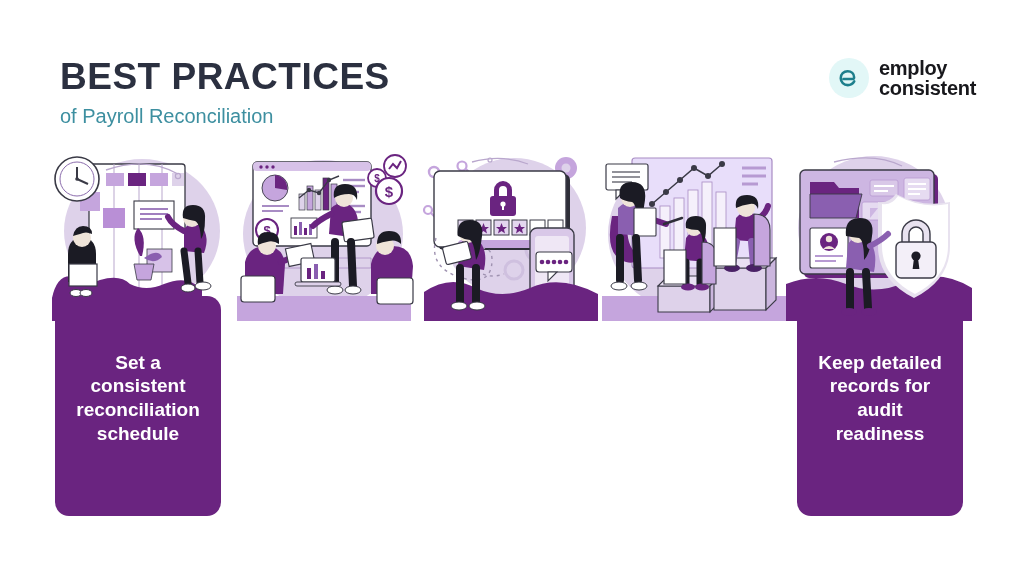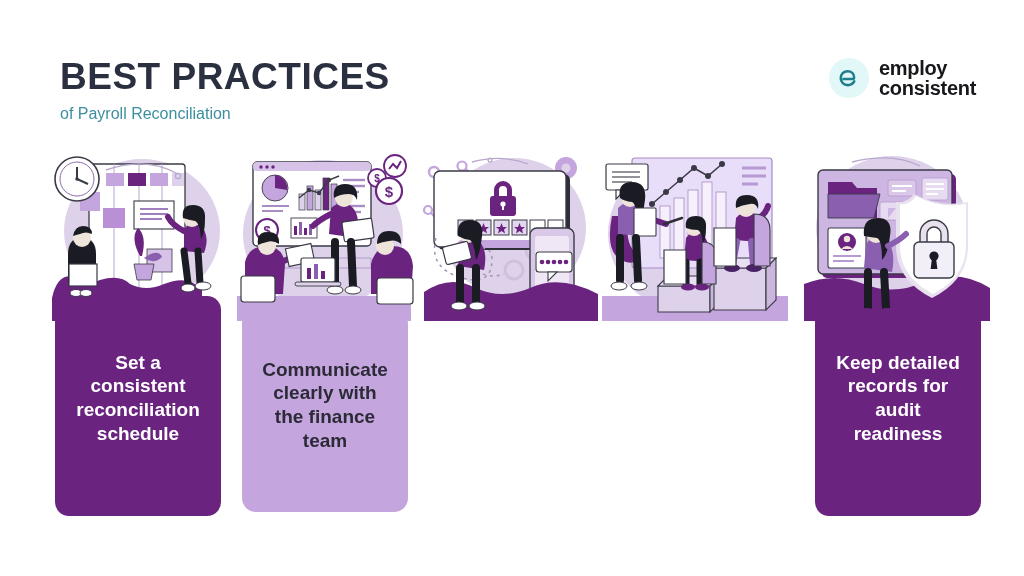--- a/index.html
+++ b/index.html
@@ -14,38 +14,38 @@
 
   
   .header{position:absolute;left:0;top:0;width:1024px;height:150px;}
   .title-block{position:absolute;left:60px;top:58px;}
   .title{
     font-size:37px;font-weight:bold;letter-spacing:0.5px;
     color:#2b3040;line-height:1.05;margin:0;
     font-family:"Liberation Sans", sans-serif;
   }
   .subtitle{
-    font-size:16px;color:#3d8fa0;margin:8px 0 0 0;line-height:1.1;
+    font-size:20px;color:#3d8fa0;margin:8px 0 0 0;line-height:1.1;
     font-family:"Liberation Sans", sans-serif;
   }
   .logo{position:absolute;right:48px;top:58px;display:flex;gap:10px;}
   .logo-mark{
     width:40px;height:40px;border-radius:50%;
     background:#e2f7f7;display:flex;align-items:center;justify-content:center;
   }
   .logo-text{display:flex;flex-direction:column;line-height:1.02;}
   .logo-text span{
     font-size:20px;font-weight:bold;color:#18181c;letter-spacing:-0.3px;
   }
 
   
   .cols{position:absolute;left:0;top:146px;width:1024px;height:380px;}
   .col{position:absolute;top:0;width:186px;height:380px;}
   .col.c0{left:44px}.col.c1{left:231px}.col.c2{left:418px}
-  .col.c3{left:602px}.col.c4{left:804px}
+  .col.c3{left:602px}.col.c4{left:786px}
 
   .illus{position:absolute;left:0;top:0;width:186px;height:175px;z-index:3;}
   .illus svg{display:block;width:186px;height:175px;}
 
   .card{
     position:absolute;left:11px;width:166px;
     border-radius:14px;z-index:1;
     display:flex;align-items:center;justify-content:center;
     padding:0 6px;box-sizing:border-box;
   }
@@ -140,26 +140,20 @@
           <path d="M139 72 q-2 -13 10 -13 q13 0 12 14 q0 14 -4 20 q-1 -16 -6 -18 q-6 -1 -12 -3z" fill="#1b1b24"></path>
           <path d="M140 85 q-12 -6 -16 -14" stroke="#6a2480" stroke-width="6" fill="none" stroke-linecap="round"></path>
           <path d="M140 105 l4 32 M154 105 l2 32" stroke="#1b1b24" stroke-width="7" stroke-linecap="round"></path>
           <ellipse cx="144" cy="142" rx="7" ry="4" fill="#ffffff" stroke="#3a3a46" stroke-width="1"></ellipse>
           <ellipse cx="159" cy="140" rx="8" ry="4" fill="#ffffff" stroke="#3a3a46" stroke-width="1"></ellipse>
         </svg>
       </div>
     </div>
 
     <div class="col c1">
-      <div class="card light">
-        <p class="card-text">Communicate
-clearly with
-the finance
-team</p>
-      </div>
       <div class="illus">
         <svg viewBox="0 0 186 175">
           <ellipse cx="92" cy="88" rx="80" ry="74" fill="#ded2ea"></ellipse>
 
           <rect x="22" y="16" width="118" height="84" rx="4" fill="#ffffff" stroke="#3a3a46" stroke-width="1.4"></rect>
           <rect x="22" y="16" width="118" height="9" rx="4" fill="#d7c2e8"></rect>
           <circle cx="30" cy="21" r="1.7" fill="#6a2480"></circle>
             <circle cx="36" cy="21" r="1.7" fill="#6a2480"></circle>
             <circle cx="42" cy="21" r="1.7" fill="#6a2480"></circle>
 

